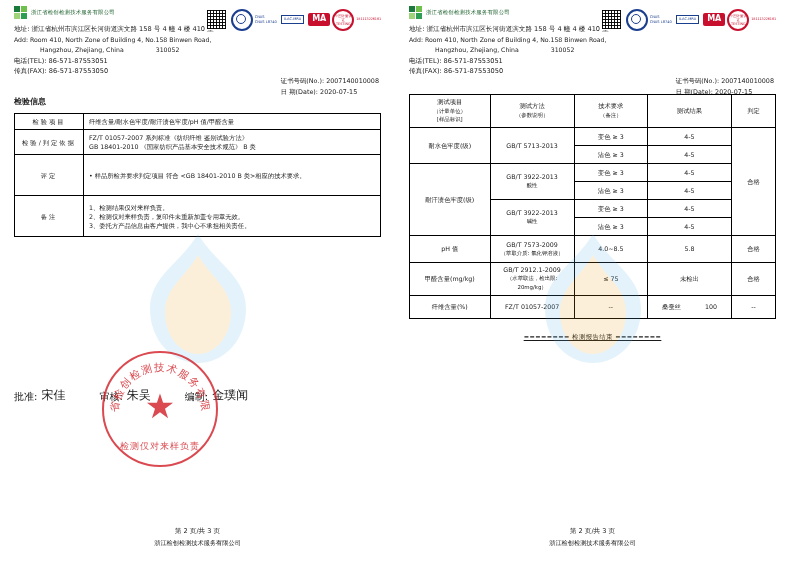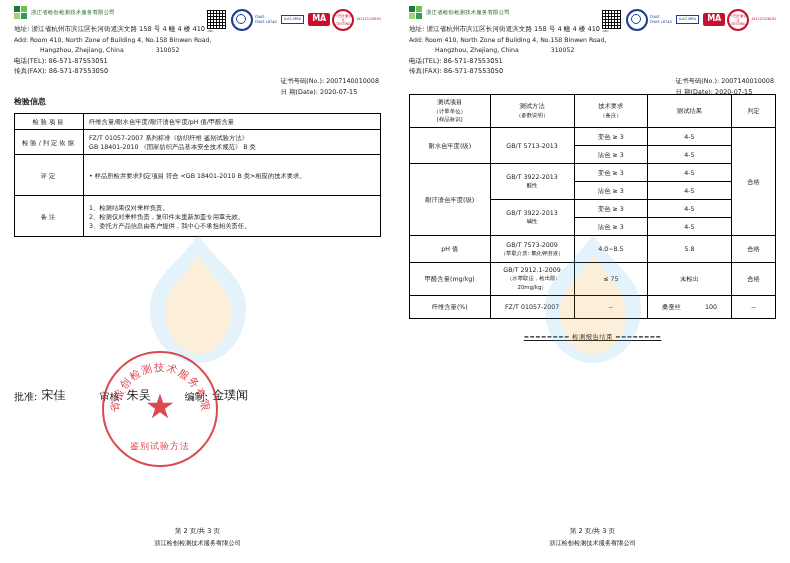--- a/index.html
+++ b/index.html
@@ -411,21 +411,21 @@
     <div class="stamp">
       <svg class="arc" viewBox="0 0 112 112">
         <defs>
           <path id="arcpath" d="M 14,60 A 42,42 0 0 1 98,60" fill="none"></path>
         </defs>
         <text font-size="10.5" fill="#d2232a" letter-spacing="1.4">
           <textPath href="#arcpath" startOffset="50%" text-anchor="middle">浙江省检创检测技术服务有限公司</textPath>
         </text>
       </svg>
       <div class="star">★</div>
-      <div class="bottom-txt">鉴别试验方法</div>
+      <div class="bottom-txt">检测仅对来样负责</div>
     </div>
 
     <div class="sigrow">
       <div class="sigitem">
         <span class="lab">批准:</span>
         <span class="hand">宋佳</span>
       </div>
       <div class="sp1"></div>
       <div class="sigitem">
         <span class="lab">审核:</span>

